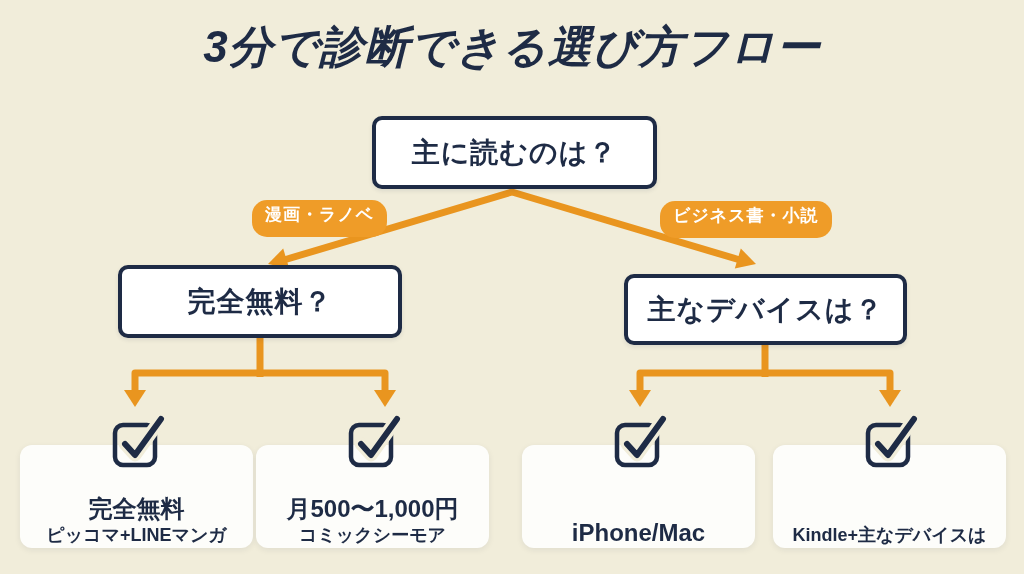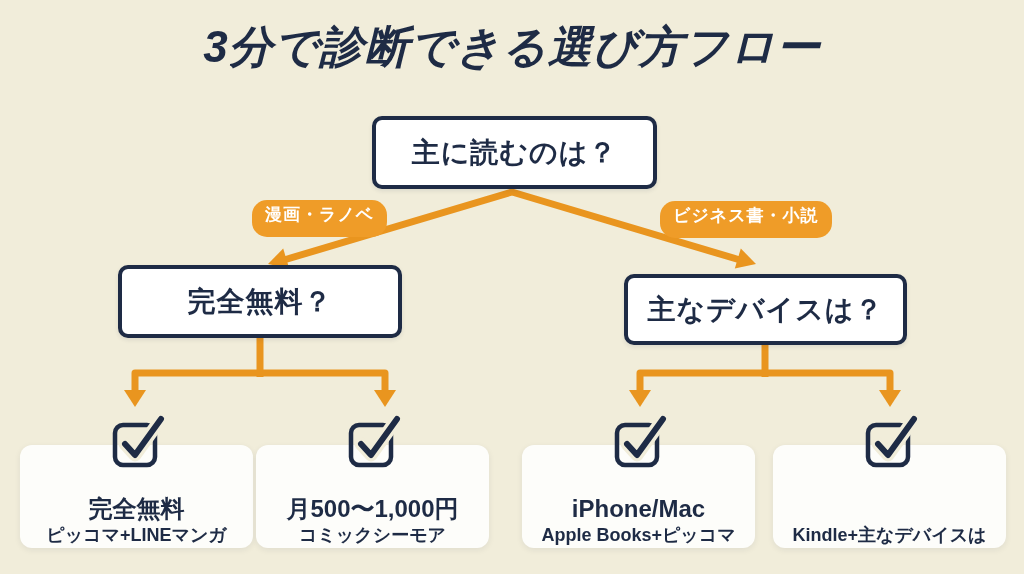--- a/index.html
+++ b/index.html
@@ -121,21 +121,20 @@
     <div class="result-sub">コミックシーモア</div>
   </div>
 
   <div class="result-card card-3">
     <svg class="check-icon" width="64" height="58" viewBox="0 0 64 58" aria-hidden="true">
       <rect x="10" y="13" width="40" height="40" rx="8" fill="none" stroke="var(--navy,#1e2b45)" stroke-width="4.5"></rect>
       <path d="M20,32 L30,43 L56,7" fill="none" stroke="var(--bg,#f1edda)" stroke-width="13" stroke-linecap="round" stroke-linejoin="round"></path>
       <path d="M20,32 L30,43 L56,7" fill="none" stroke="var(--navy,#1e2b45)" stroke-width="6" stroke-linecap="round" stroke-linejoin="round"></path>
     </svg>
     <div class="result-title">iPhone/Mac</div>
-    <div class="result-sub">Apple Books+ピッコマ</div>
   </div>
 
   <div class="result-card card-4">
     <svg class="check-icon" width="64" height="58" viewBox="0 0 64 58" aria-hidden="true">
       <rect x="10" y="13" width="40" height="40" rx="8" fill="none" stroke="var(--navy,#1e2b45)" stroke-width="4.5"></rect>
       <path d="M20,32 L30,43 L56,7" fill="none" stroke="var(--bg,#f1edda)" stroke-width="13" stroke-linecap="round" stroke-linejoin="round"></path>
       <path d="M20,32 L30,43 L56,7" fill="none" stroke="var(--navy,#1e2b45)" stroke-width="6" stroke-linecap="round" stroke-linejoin="round"></path>
     </svg>
     <div class="result-sub">Kindle+主なデバイスは</div>
   </div>

